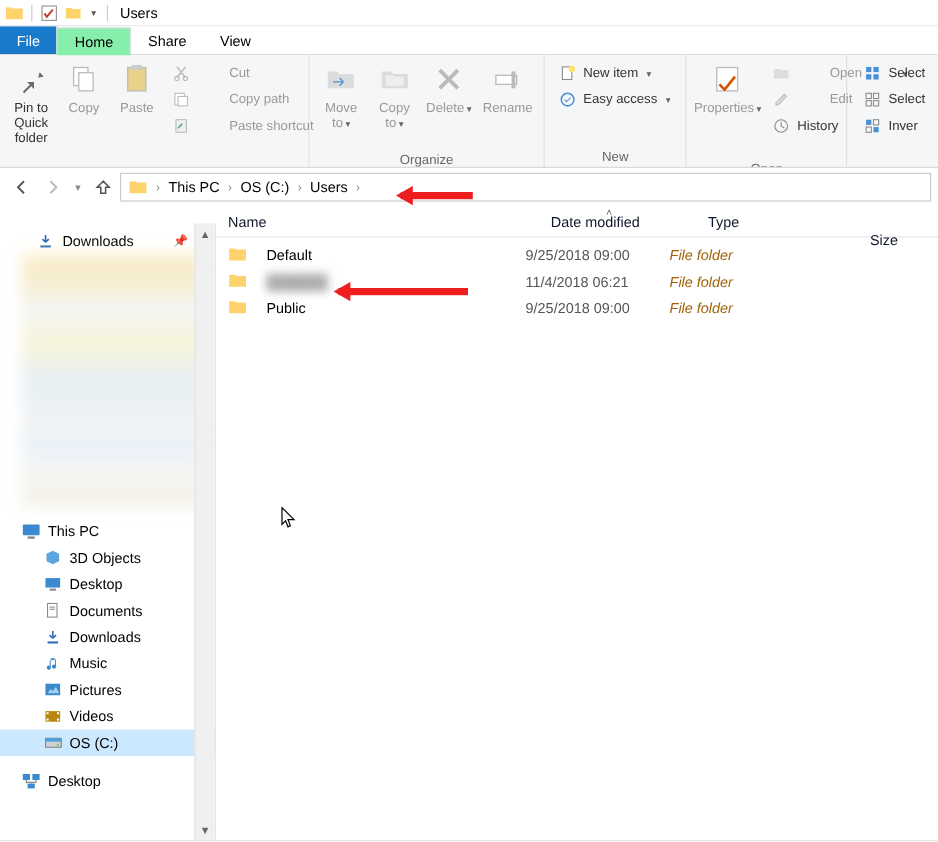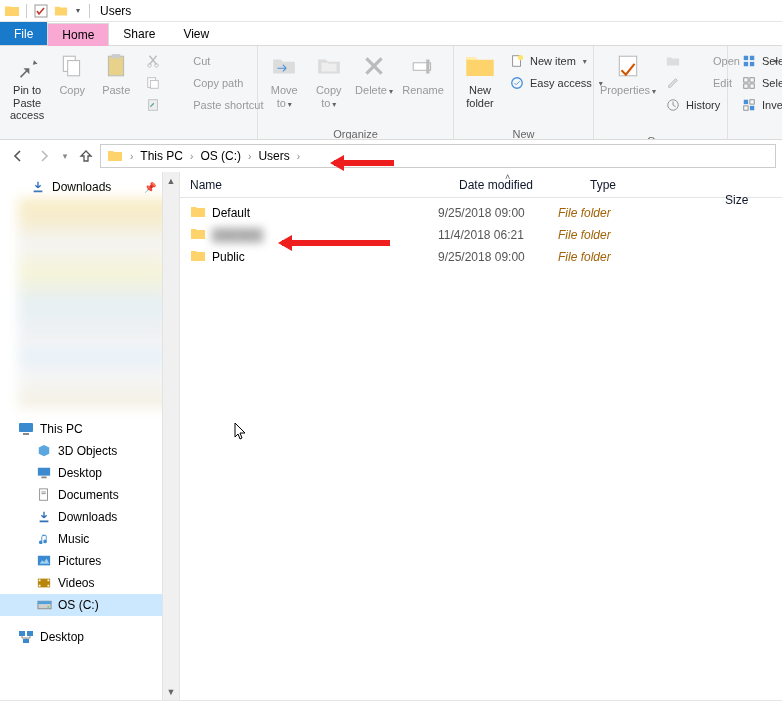--- a/index.html
+++ b/index.html
@@ -8,21 +8,21 @@
 
 .titlebar { height: 22px; background: #fff; display: flex; align-items: center; padding: 0 2px; border-bottom: 1px solid #e5e5e5; }
 .titlebar .tb-icon { width: 16px; height: 16px; margin: 0 2px; display: flex; align-items: center; justify-content: center; }
 .titlebar .sep { width: 1px; height: 14px; background: #ccc; margin: 0 4px; }
 .titlebar .title { margin-left: 6px; }
 
 
 .tabs { height: 24px; display: flex; align-items: stretch; background: #fff; border-bottom: 1px solid #dadada; }
 .tab { padding: 4px 14px; font-size: 12px; display: flex; align-items: center; cursor: default; }
 .tab.file { background: #1979ca; color: #fff; }
-.tab.active { background: #f9a8d4; border: 1px solid #dadada; border-bottom: none; position: relative; top: 1px; }
+.tab.active { background: #86efac; border: 1px solid #dadada; border-bottom: none; position: relative; top: 1px; }
 
 
 .ribbon { height: 94px; background: #f5f6f7; border-bottom: 1px solid #dadada; display: flex; overflow: hidden; }
 .group { border-right: 1px solid #e1e1e1; padding: 2px 4px 0 4px; display: flex; flex-direction: column; }
 .group-body { flex: 1; display: flex; }
 .group-label { text-align: center; font-size: 11px; color: #666; padding: 1px 0 2px 0; margin-top: 16px; }
 .big-btn { display: flex; flex-direction: column; align-items: center; justify-content: flex-start; padding: 2px 6px; width: 54px; cursor: default; }
 .big-btn .bicon { width: 32px; height: 32px; display: flex; align-items: center; justify-content: center; margin-bottom: 2px; }
 .big-btn .blabel { font-size: 11px; text-align: center; line-height: 1.15; color: #333; }
 .big-btn.disabled .blabel { color: #999; }
@@ -35,42 +35,42 @@
 
 .navbar { height: 32px; display: flex; align-items: center; padding: 2px 6px; gap: 2px; }
 .nav-btn { width: 24px; height: 24px; display: flex; align-items: center; justify-content: center; color: #999; cursor: default; }
 .nav-btn.enabled { color: #555; }
 .addrbar { flex: 1; height: 24px; border: 1px solid #ccc; display: flex; align-items: center; padding: 0 2px; font-size: 12px; background: #fff; position: relative; }
 .crumb { display: flex; align-items: center; padding: 0 4px; height: 100%; cursor: default; }
 .crumb-sep { color: #888; padding: 0 3px; font-size: 10px; }
 
 
 .body { display: flex; height: 528px; }
-.treepane { width: 180px; border-right: 1px solid #e5e5e5; overflow: hidden; position: relative; background: #fff; }
+.treepane { width: 180px; border-right: 1px solid #e5e5e5; overflow: hidden; position: relative; background: #fff; margin-top: 14px; }
 .tree { padding: 4px 0; font-size: 12px; }
 .tree-item { display: flex; align-items: center; height: 22px; padding-left: 18px; gap: 6px; cursor: default; }
 .tree-item.sub { padding-left: 36px; }
 .tree-item.selected { background: #cce8ff; }
 .tree-item .ticon { width: 16px; height: 16px; display: flex; align-items: center; justify-content: center; }
 .blur-block { height: 150px; background: linear-gradient(180deg, #f7e6b0 0%, #f2e5bb 15%, #f0f0f0 30%, #f3efc7 50%, #dce9f0 70%, #eee 100%); filter: blur(6px); margin: 0 6px 0 18px; opacity: .7; }
 .blur-block2 { height: 60px; background: linear-gradient(180deg, #cfe3f2 0%, #eee 50%, #e9e4c9 100%); filter: blur(6px); margin: 0 6px 0 18px; opacity: .55; }
 .tree-scroll { position: absolute; right: 0; top: 0; bottom: 0; width: 17px; background: #f0f0f0; border-left: 1px solid #e3e3e3; display: flex; flex-direction: column; justify-content: space-between; }
 .scroll-arrow { height: 17px; display: flex; align-items: center; justify-content: center; color: #666; font-size: 9px; cursor: default; }
 
 .listpane { flex: 1; display: flex; flex-direction: column; background: #fff; position: relative; }
 .col-headers { height: 26px; display: flex; align-items: center; border-bottom: 1px solid #e5e5e5; font-size: 12px; color: #0f172a; gap: 11px; }
 .col { padding: 0 10px; display: flex; align-items: center; height: 100%; cursor: default; }
 .col.name { width: 258px; }
 .col.date { width: 120px; }
 .col.type { width: 124px; }
 .col.size { flex: 1; margin-top: 30px; }
 .sort-ind { position: absolute; left: 325px; top: 0; font-size: 9px; color: #666; }
 .rows { flex: 1; padding-top: 4px; }
 .row { height: 22px; display: flex; align-items: center; font-size: 12px; }
-.row .cell-name { width: 258px; padding-left: 10px; display: flex; align-items: center; gap: 6px; }
+.row .cell-name { width: 258px; padding-left: 10px; display: flex; align-items: center; gap: 16px; }
 .row .cell-date { width: 120px; color: #555; }
 .row .cell-type { width: 124px; color: #a16207; font-style: italic; }
 .row .ficon { width: 16px; height: 16px; }
 .row.blurred .txt { filter: blur(4px); color: #aaa; }
 
 
 .statusbar { height: 22px; border-top: 1px solid #e5e5e5; display: flex; align-items: center; padding: 0 8px; font-size: 11px; color: #1959a8; }
 
 
 .red-arrow { position: absolute; height: 6px; background: #ef1e1e; }
@@ -121,21 +121,21 @@
 <div class="ribbon">
 
   <div class="group" style="width:258px">
     <div class="group-body">
       <div class="big-btn" style="width:60px">
         <span class="bicon">
             <svg width="28" height="28" viewBox="0 0 24 24">
               <path fill="#6b6b6b" d="M14 3l7 7-4 1-3 3v5l-2-2-5 5-1-1 5-5-2-2h5l3-3 1-4z"></path>
             </svg>
           </span>
-        <span class="blabel">Pin to Paste access</span>
+        <span class="blabel">Pin to Quick folder</span>
       </div>
       <div class="big-btn disabled" style="width:44px">
         <span class="bicon">
             <svg width="26" height="26" viewBox="0 0 24 24">
               <rect x="4" y="3" width="11" height="14" fill="#fff" stroke="#bbb"></rect>
               <rect x="8" y="7" width="11" height="14" fill="#fff" stroke="#bbb"></rect>
             </svg>
           </span>
         <span class="blabel">Copy</span>
       </div>
@@ -218,29 +218,20 @@
             </svg>
           </span>
         <span class="blabel">Rename</span>
       </div>
     </div>
     <div class="group-label">Organize</div>
   </div>
 
   <div class="group" style="width:140px">
     <div class="group-body">
-      <div class="big-btn" style="width:48px">
-        <span class="bicon">
-            <svg width="30" height="26" viewBox="0 0 24 20">
-              <path fill="#ffd36b" d="M1 3h7l2 2h13v13H1z"></path>
-              <path fill="#ffefb3" d="M1 3h7l2 2H1z"></path>
-            </svg>
-          </span>
-        <span class="blabel">New folder</span>
-      </div>
       <div class="small-col">
         <div class="small-btn">
           <span class="sicon">
               <svg width="14" height="14" viewBox="0 0 16 16">
                 <rect x="3" y="2" width="9" height="12" fill="#fff" stroke="#888"></rect>
                 <circle cx="12" cy="4" r="3" fill="#ffe46b"></circle>
               </svg>
             </span>
           <span>New item</span>
             <span class="drop-arrow">▾</span>

